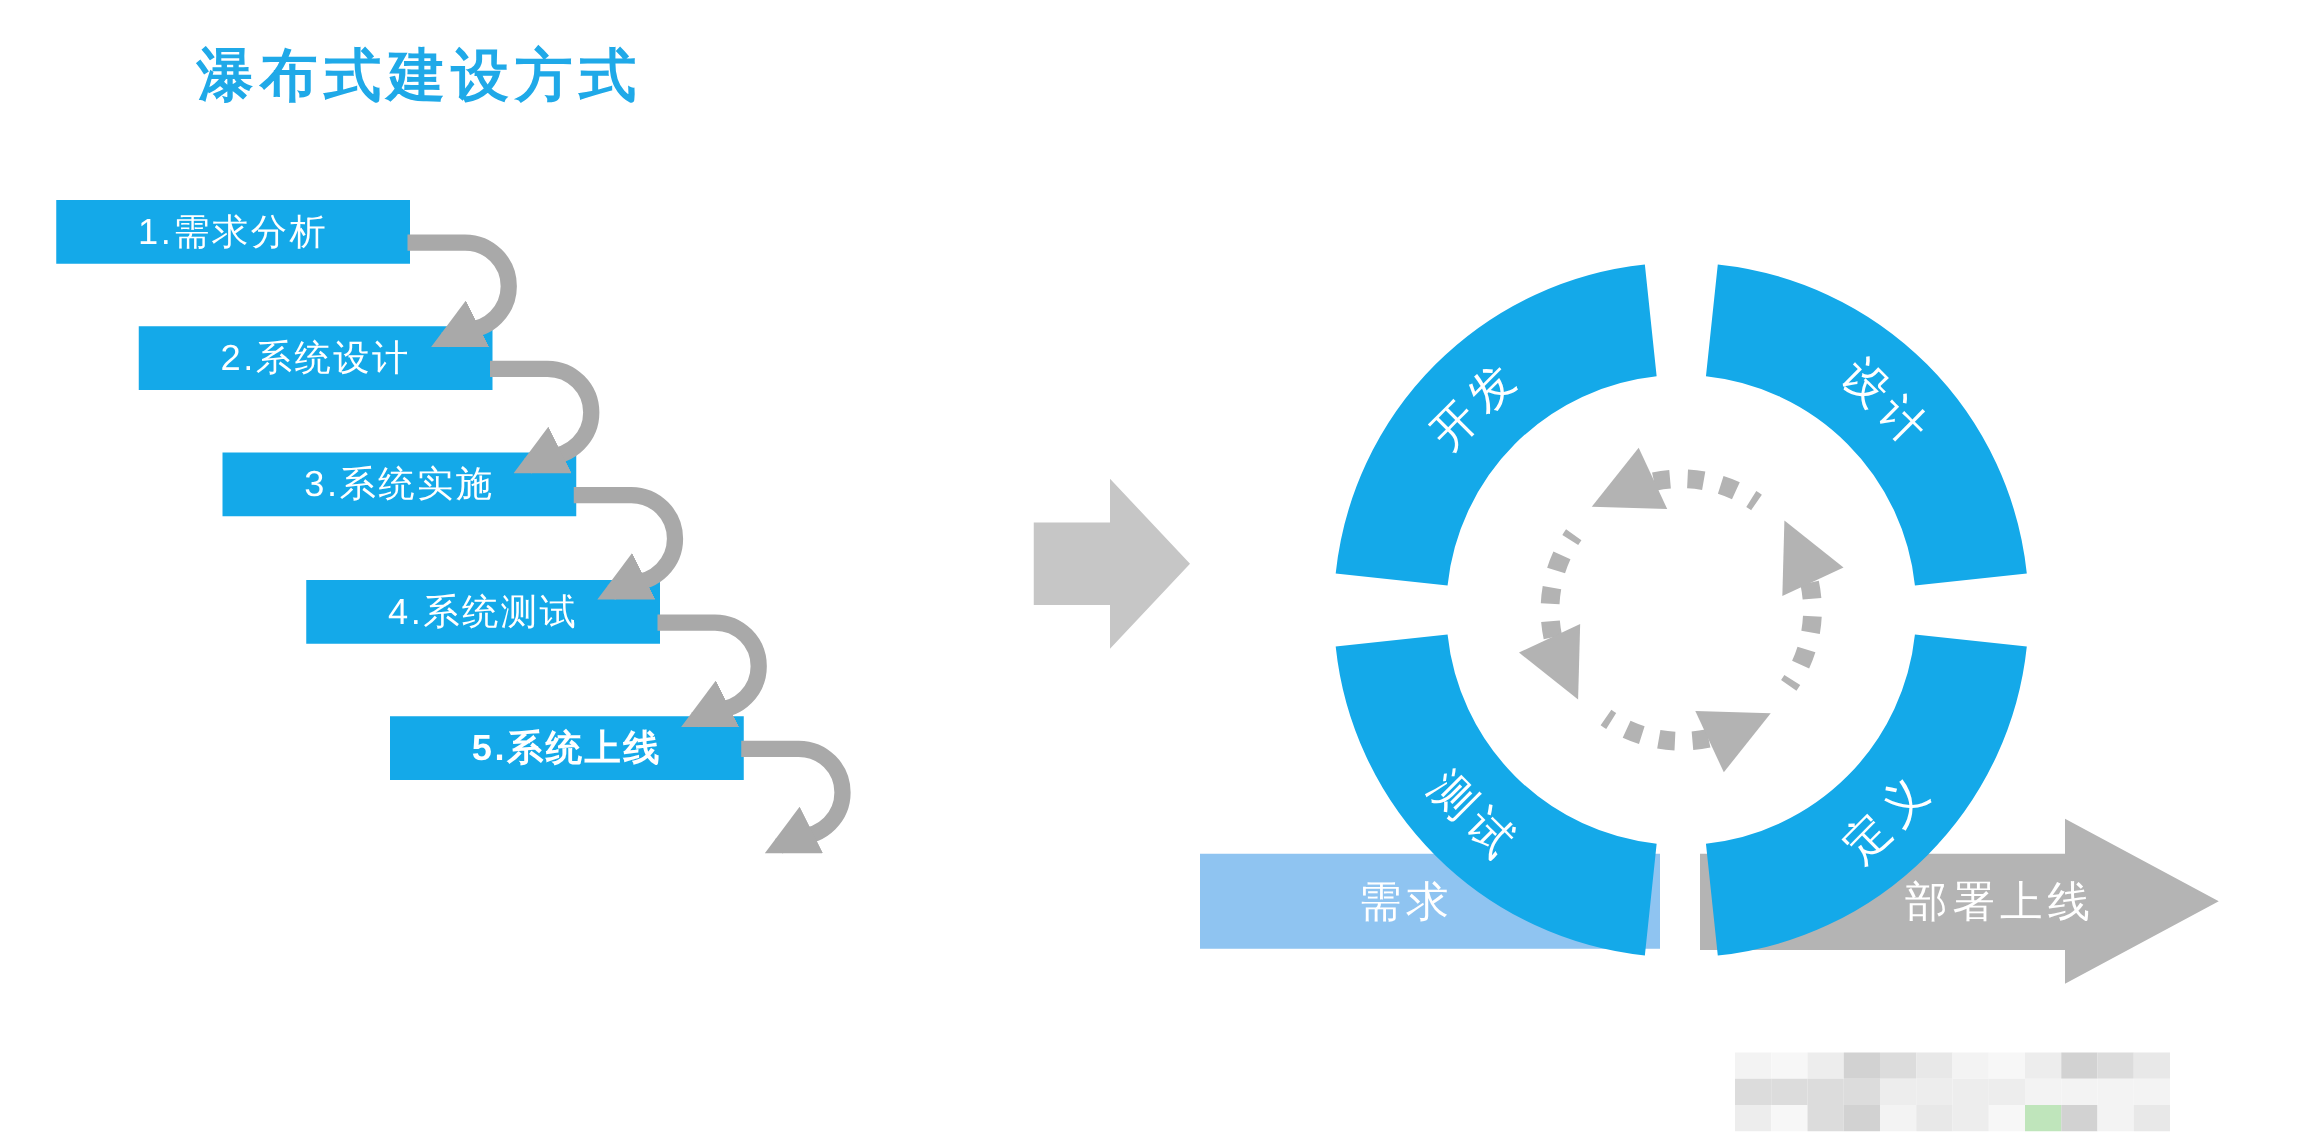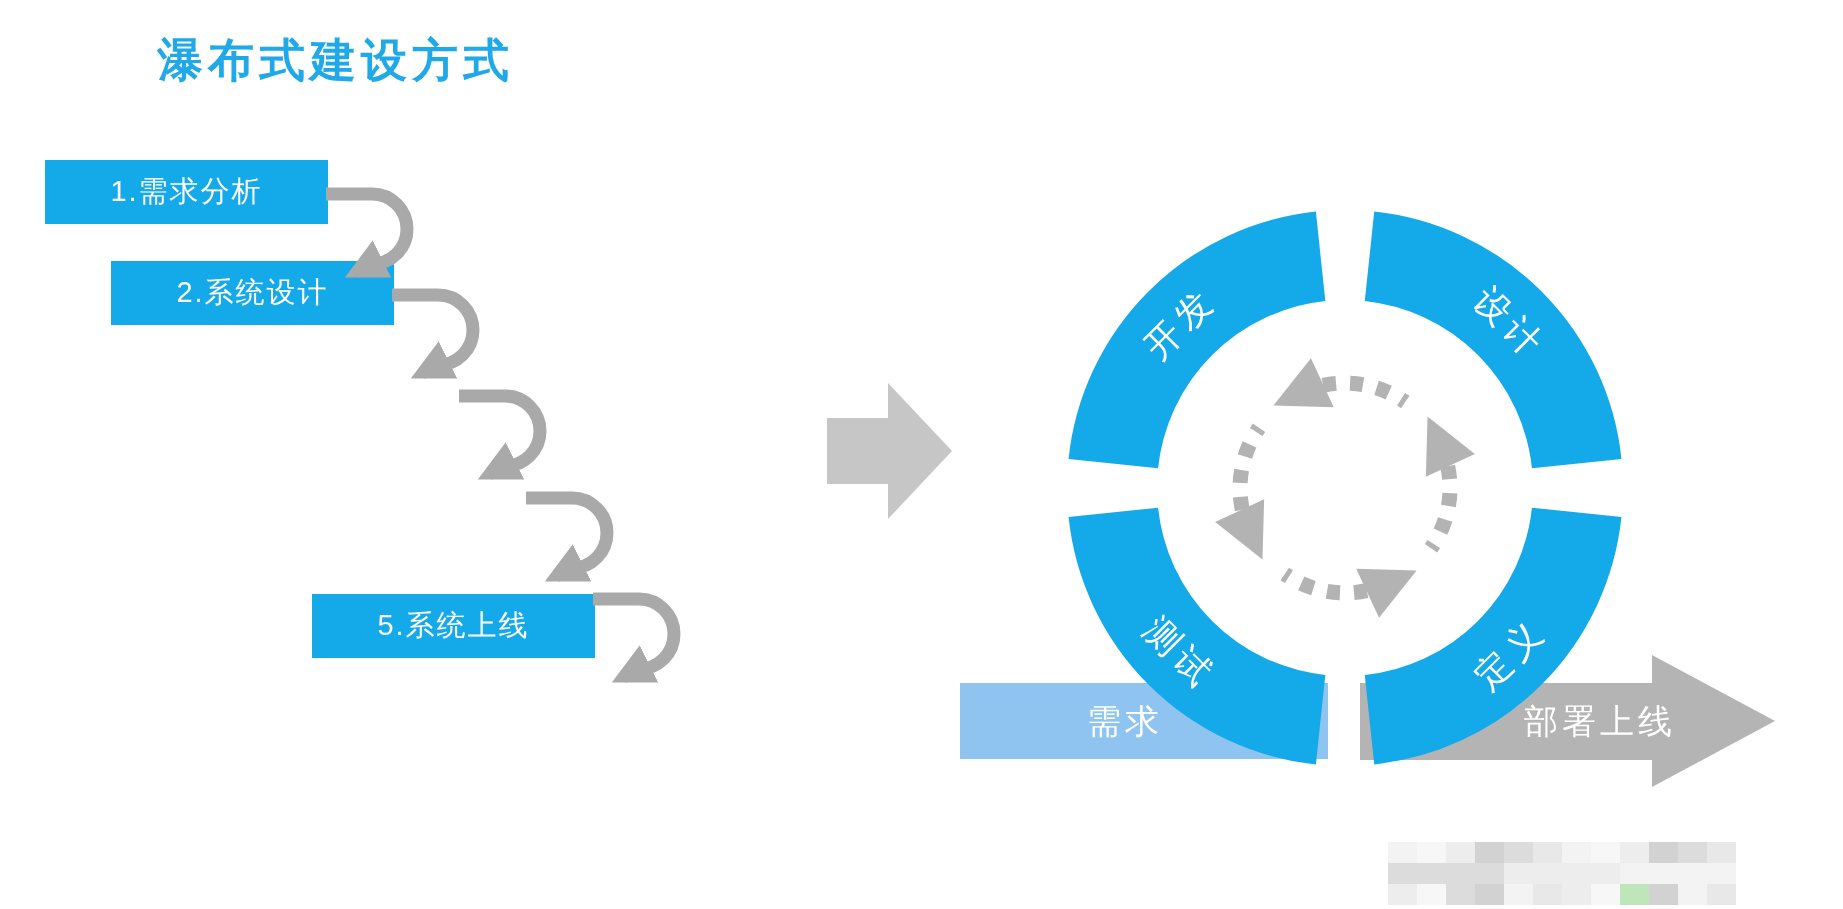--- a/index.html
+++ b/index.html
@@ -12,29 +12,29 @@
     overflow:hidden; font-family:"Liberation Sans", sans-serif;
   }
   .panel-title{
     position:absolute; top:25px; width:560px; height:70px; line-height:70px;
     text-align:left; font-size:46px; font-weight:bold; letter-spacing:5px;
     color:var(--c-titleblue); white-space:nowrap;
   }
   #left-title{left:157px;}
   #right-title{left:1055px;}
   .step{
-    position:absolute; width:283px; height:64px; background:var(--c-blue);
+    position:absolute; width:283px; height:51px; background:var(--c-blue);
     color:#ffffff; font-size:29px; letter-spacing:2px;
     display:flex; align-items:center; justify-content:center; white-space:nowrap;
   }
   #step-1{left:45px;  top:160px;}
   #step-2{left:111px; top:261px;}
   #step-3{left:178px; top:362px;}
   #step-4{left:245px; top:464px;}
-  #step-5{left:312px; top:594px;}
+  #step-5{left:312px; top:573px;font-weight:bold;}
   #step-6{left:378px; top:666px;}
   svg.overlay{position:absolute; left:0; top:0; pointer-events:none;}
   svg text{font-family:"Liberation Sans", sans-serif;}
   .ring-arc{fill:none; stroke:var(--c-blue); stroke-width:90;}
   .ring-label{fill:#ffffff; font-size:36px; letter-spacing:6px;}
   .band-label{fill:#ffffff; font-size:34px; letter-spacing:4px;}
   .hook{fill:none; stroke:var(--c-hook); stroke-width:13;}
   .cycle-tail{fill:none; stroke:var(--c-cycle); stroke-width:15; stroke-dasharray:13 14;}
   .cycle-head{fill:var(--c-cycle);}
   #watermark{position:absolute; left:1388px; top:842px; width:348px; height:63px;
@@ -46,20 +46,26 @@
 
 <div id="stage">
 
   <div class="panel-title" id="left-title">瀑布式建设方式</div>
 
   <div class="step" id="step-1">
     <span>1.需求分析</span>
   </div>
   <div class="step" id="step-2">
     <span>2.系统设计</span>
+  </div>
+  <div class="step" id="step-3">
+    <span>3.系统实施</span>
+  </div>
+  <div class="step" id="step-4">
+    <span>4.系统测试</span>
   </div>
   <div class="step" id="step-5">
     <span>5.系统上线</span>
   </div>
 
   <svg class="overlay" width="1843" height="909" viewBox="0 0 1843 909">
     <defs>
       <marker id="hookhead" viewBox="0 0 10 10" refX="7" refY="5" markerWidth="3.2" markerHeight="3.2" orient="auto" markerUnits="strokeWidth">
         <path d="M0,0 L10,5 L0,10 Z" fill="#a9a9a9"></path>
       </marker>

